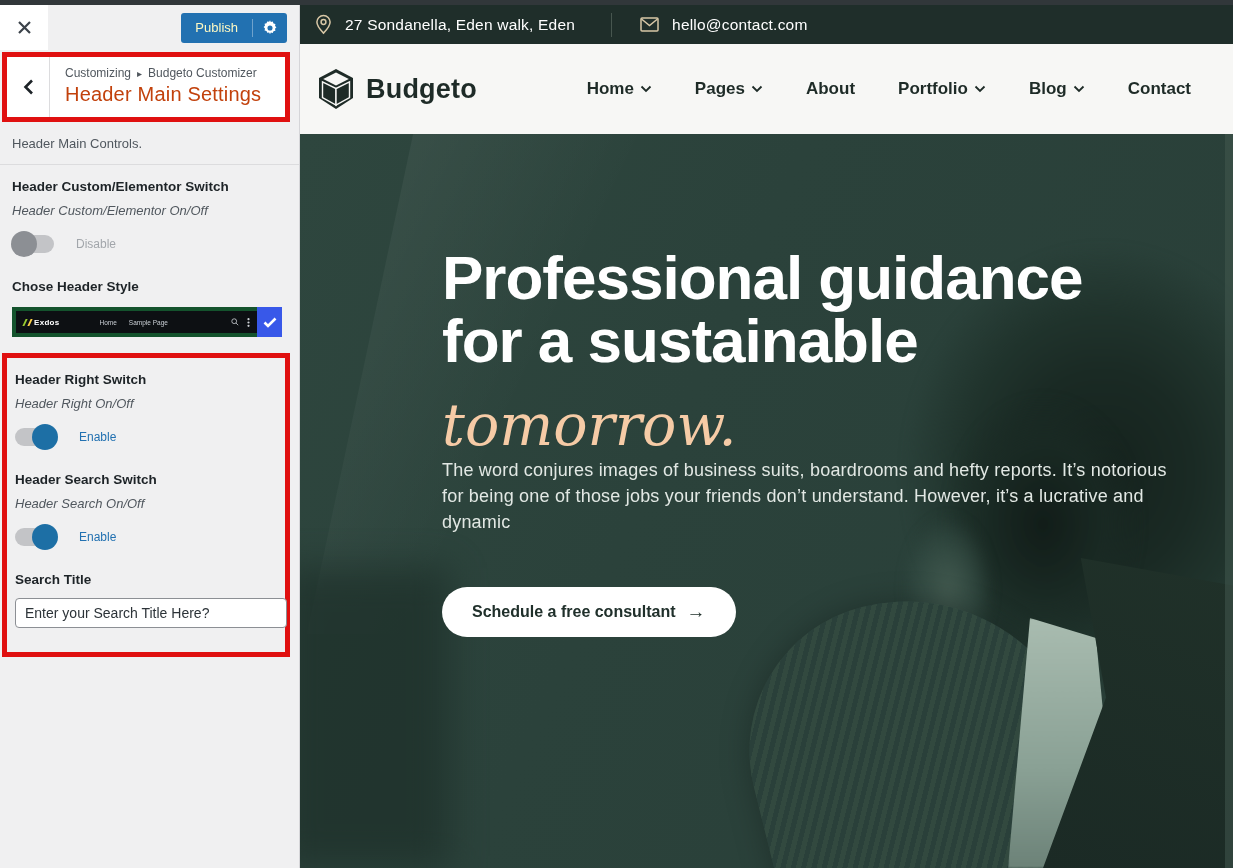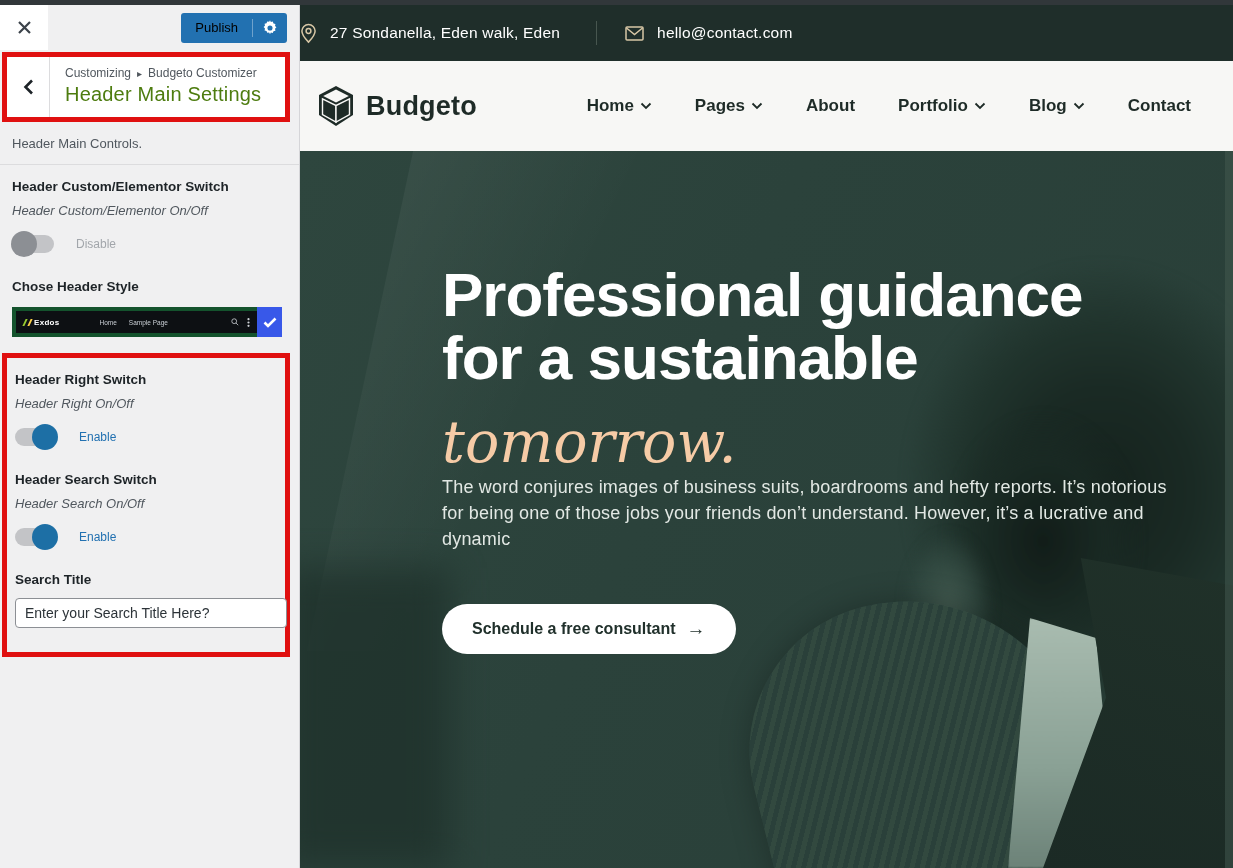--- a/index.html
+++ b/index.html
@@ -7,31 +7,31 @@
   body { font-family:"Liberation Sans", sans-serif; background:#fff; overflow:hidden; }
 
   .screen { position:relative; width:1233px; height:868px; display:flex; }
   .topstrip { position:absolute; top:0; left:0; width:100%; height:5px; background:#31373a; z-index:40; }
 
   
   .sidebar { width:300px; height:868px; background:#f0f0f1; border-right:1px solid #d5d5d8; padding-top:5px; position:relative; z-index:10; }
 
   .sb-header { height:45px; display:flex; align-items:center; background:#f0f0f1; }
   .close-btn { width:48px; height:45px; background:#fff; border:none; cursor:pointer; display:flex; align-items:center; justify-content:center; }
-  .publish-group { margin-left:auto; margin-right:12px; height:30px; display:flex; align-items:center; background:#2271b1; border-radius:3px; color:#000000; overflow:hidden; }
+  .publish-group { margin-left:auto; margin-right:12px; height:30px; display:flex; align-items:center; background:#2271b1; border-radius:3px; color:#fef9c3; overflow:hidden; }
   .publish-label { font-size:13px; padding:0 14px; cursor:pointer; }
   .pub-sep { width:1px; height:18px; background:rgba(255,255,255,.35); }
   .pub-gear { padding:0 9px; display:flex; align-items:center; cursor:pointer; }
 
   .crumb-panel { position:relative; margin:2px 0 0 0; background:#fff; display:flex; min-height:70px; border:5px solid #e01010; width:288px; margin-left:2px; }
   .back-btn { width:43px; border:none; background:#fff; border-right:1px solid #dcdcde; cursor:pointer; display:flex; align-items:center; justify-content:center; }
   .crumb-text { padding:9px 0 8px 15px; }
   .crumb { font-size:12px; color:#50575e; display:flex; align-items:center; gap:6px; white-space:nowrap; }
   .crumb-sep { font-size:10px; color:#50575e; }
-  .panel-title { font-size:20px; font-weight:400; color:#4d7c0f; margin-top:3px; letter-spacing:.2px; }
+  .panel-title { font-size:20px; font-weight:400; color:#c2410c; margin-top:3px; letter-spacing:.2px; }
 
   .sb-desc { font-size:13px; color:#50575e; padding:14px 12px 13px 12px; border-bottom:1px solid #dcdcde; }
 
   .control { padding:14px 12px 0 12px; }
   .ctl-label { font-size:13.5px; font-weight:700; color:#1d2327; margin-bottom:9px; }
   .ctl-desc { font-size:13px; font-style:italic; color:#50575e; margin-bottom:13px; }
 
   .toggle-row { display:flex; align-items:center; gap:22px; margin-bottom:8px; height:26px; }
   .toggle { position:relative; width:42px; height:18px; border-radius:10px; background:#c3c4c7; display:inline-block; cursor:pointer; flex:none; }
   .toggle .knob { position:absolute; top:-4px; width:26px; height:26px; border-radius:50%; }
@@ -51,21 +51,21 @@
   .thumb-check { position:absolute; top:-4px; right:-4px; bottom:-4px; width:25px; background:#3858e9; display:flex; align-items:center; justify-content:center; }
 
   .red-box { margin:16px 8px 0 2px; border:5px solid #e01010; padding:4px 0 20px 0; width:288px; }
   .red-box .control { padding:10px 8px 0 8px; }
 
   .text-input { width:272px; height:30px; margin:2px 0 4px 0; border:1px solid #8c8f94; border-radius:4px; background:#fff; padding:0 9px; font-size:14px; color:#2c3338; font-family:"Liberation Sans", sans-serif; }
 
   
   .preview { width:933px; height:868px; padding-top:5px; display:flex; flex-direction:column; background:#2b423b; }
 
-  .topbar { height:56px; background:#1f2e2a; display:flex; align-items:center; padding:0 0; color:#fff; }
+  .topbar { height:39px; background:#1f2e2a; display:flex; align-items:center; padding:0 15px; color:#fff; }
   .topbar-item { display:flex; align-items:center; gap:13px; font-size:15.5px; letter-spacing:.2px; }
   .topbar-div { width:1px; height:24px; background:#47564f; margin:0 28px 0 36px; }
 
   .nav { height:90px; background:#f7f7f5; display:flex; align-items:center; padding:0 42px 0 16px; }
   .brand { display:flex; align-items:center; gap:10px; cursor:pointer; }
   .brand-name { font-size:27px; font-weight:800; color:#1e2b27; letter-spacing:.2px; }
   .menu { margin-left:auto; display:flex; align-items:center; gap:43px; }
   .menu-item { display:flex; align-items:center; gap:6px; font-size:17px; font-weight:600; color:#1e2b27; cursor:pointer; }
 
   .hero { position:relative; flex:1; overflow:hidden; background:linear-gradient(115deg,#2e463e 0%,#2b423b 40%,#293f38 100%); }

